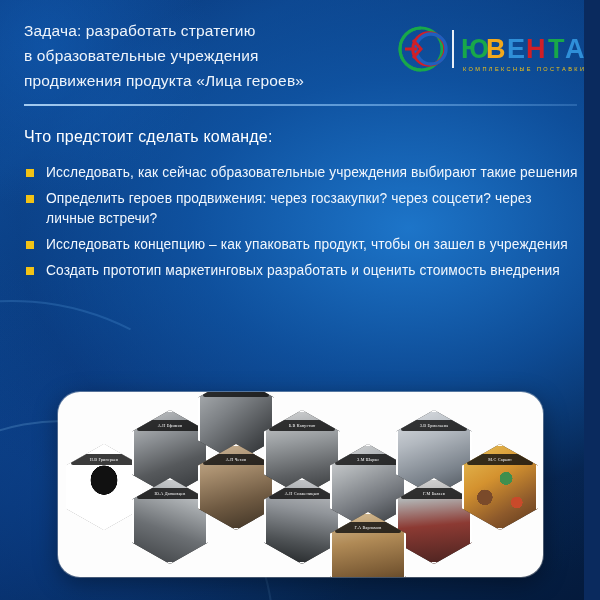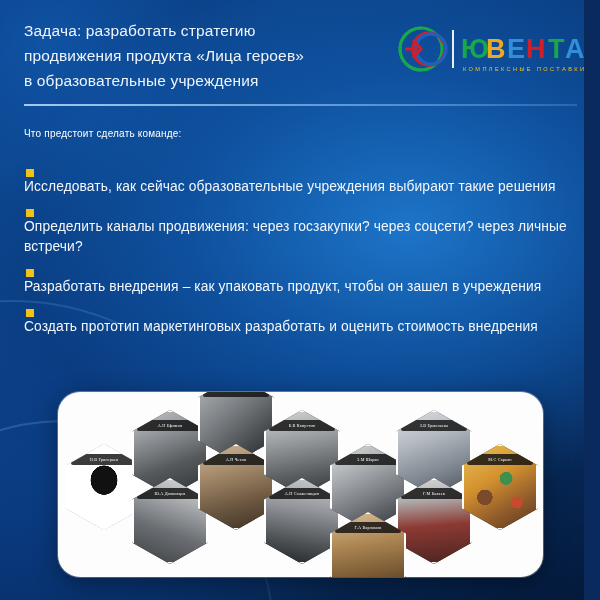--- a/index.html
+++ b/index.html
@@ -28,23 +28,23 @@
   .title{
     position:absolute;left:24px;top:18px;width:370px;
     color:#eef4fb;font-size:15.5px;line-height:1.62;letter-spacing:0.15px;
   }
   .logo{position:absolute;right:14px;top:24px;width:195px;height:52px;}
   .logo svg{display:block;}
   .divider{position:absolute;left:24px;top:104px;width:553px;height:2px;
     background:linear-gradient(90deg,rgba(190,225,255,0.85),rgba(150,205,255,0.55) 60%,rgba(120,180,240,0.25));}
 
   
-  .lead{position:absolute;left:24px;top:128px;color:#ffffff;font-size:10px;letter-spacing:0.2px;}
+  .lead{position:absolute;left:24px;top:128px;color:#ffffff;font-size:16px;letter-spacing:0.2px;}
   .bullets{position:absolute;left:24px;top:163px;width:558px;}
-  .bullet{display:flex;align-items:flex-start;margin-bottom:6.5px;flex-direction:column;}
+  .bullet{display:flex;align-items:flex-start;margin-bottom:6.5px;}
   .bmark{width:8px;height:8px;background:#f2c316;flex:0 0 8px;margin:6px 12px 0 2px;}
   .btext{color:#f2f7fd;font-size:13.8px;line-height:1.42;letter-spacing:0.1px;}
 
   
   .card{
     position:absolute;left:58px;top:392px;width:485px;height:185px;
     background:#fdfdfd;border-radius:22px;
     box-shadow:0 6px 24px rgba(0,0,0,0.38), 0 0 0 1px rgba(255,255,255,0.35);
     overflow:hidden;
   }
@@ -91,22 +91,22 @@
 
   <div class="glow-tl"></div>
   <div class="swoosh sw1"></div>
   <div class="swoosh sw2"></div>
   <div class="swoosh sw3"></div>
 
   <div class="header">
 
     <div class="title">
       <div>Задача: разработать стратегию</div>
+      <div>в образовательные учреждения</div>
       <div>продвижения продукта «Лица героев»</div>
-      <div>в образовательные учреждения</div>
     </div>
 
     <div class="logo">
       <svg width="195" height="52" viewBox="0 0 195 52" xmlns="http://www.w3.org/2000/svg">
 
         <g>
           <circle cx="30" cy="25" r="21" fill="none" stroke="#18a84a" stroke-width="3"></circle>
           <path d="M30 4 A21 21 0 0 0 30 46" fill="none" stroke="#18a84a" stroke-width="3"></path>
           <circle cx="38" cy="25" r="16" fill="none" stroke="#d01f26" stroke-width="3.4"></circle>
           <circle cx="40" cy="25" r="15" fill="none" stroke="#1f5fbf" stroke-width="3.4"></circle>
@@ -132,25 +132,25 @@
 
   <div class="lead">Что предстоит сделать команде:</div>
 
   <div class="bullets">
     <div class="bullet">
       <span class="bmark"></span>
       <span class="btext">Исследовать, как сейчас образовательные учреждения выбирают такие решения</span>
     </div>
     <div class="bullet">
       <span class="bmark"></span>
-      <span class="btext">Определить каналы продвижения: через госзакупки? через соцсети? через личные встречи?</span>
-    </div>
-    <div class="bullet">
-      <span class="bmark"></span>
-      <span class="btext">Разработать внедрения – как упаковать продукт, чтобы он зашел в учреждения</span>
+      <span class="btext">Определить героев продвижения: через госзакупки? через соцсети? через личные встречи?</span>
+    </div>
+    <div class="bullet">
+      <span class="bmark"></span>
+      <span class="btext">Исследовать концепцию – как упаковать продукт, чтобы он зашел в учреждения</span>
     </div>
     <div class="bullet">
       <span class="bmark"></span>
       <span class="btext">Создать прототип маркетинговых разработать и оценить стоимость внедрения</span>
     </div>
   </div>
 
   <div class="card">
     <div class="mosaic">
 

